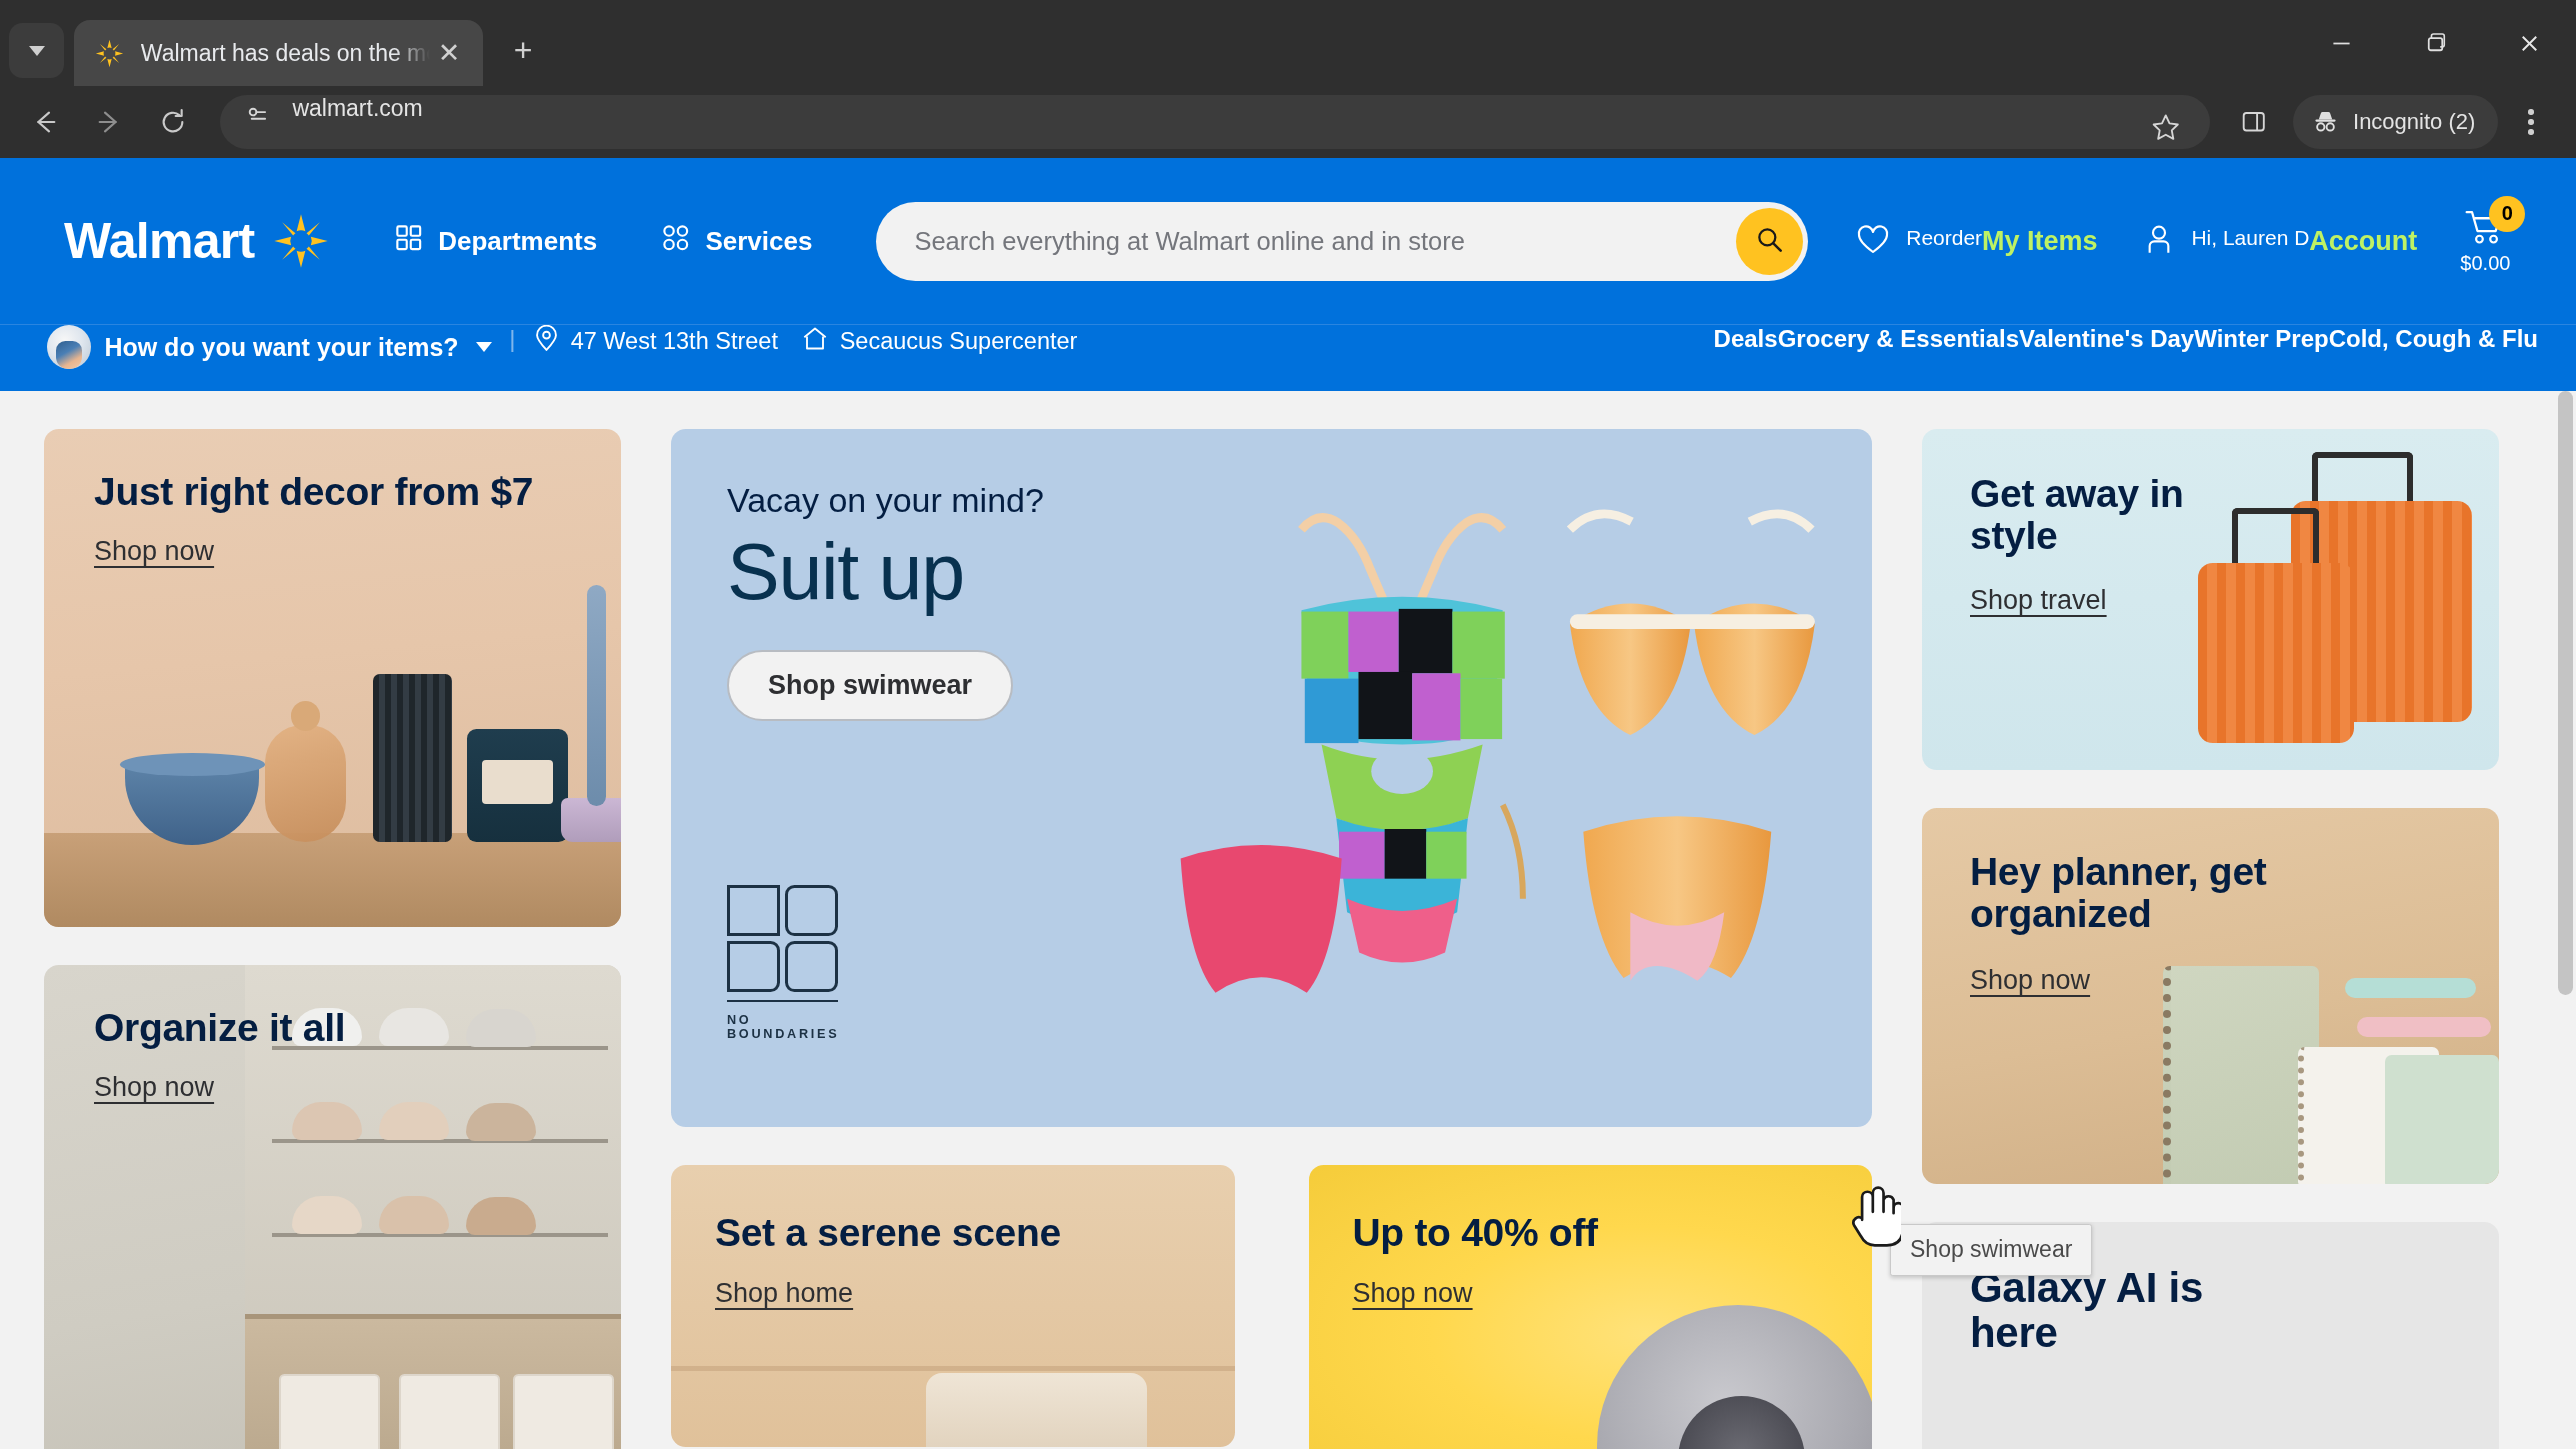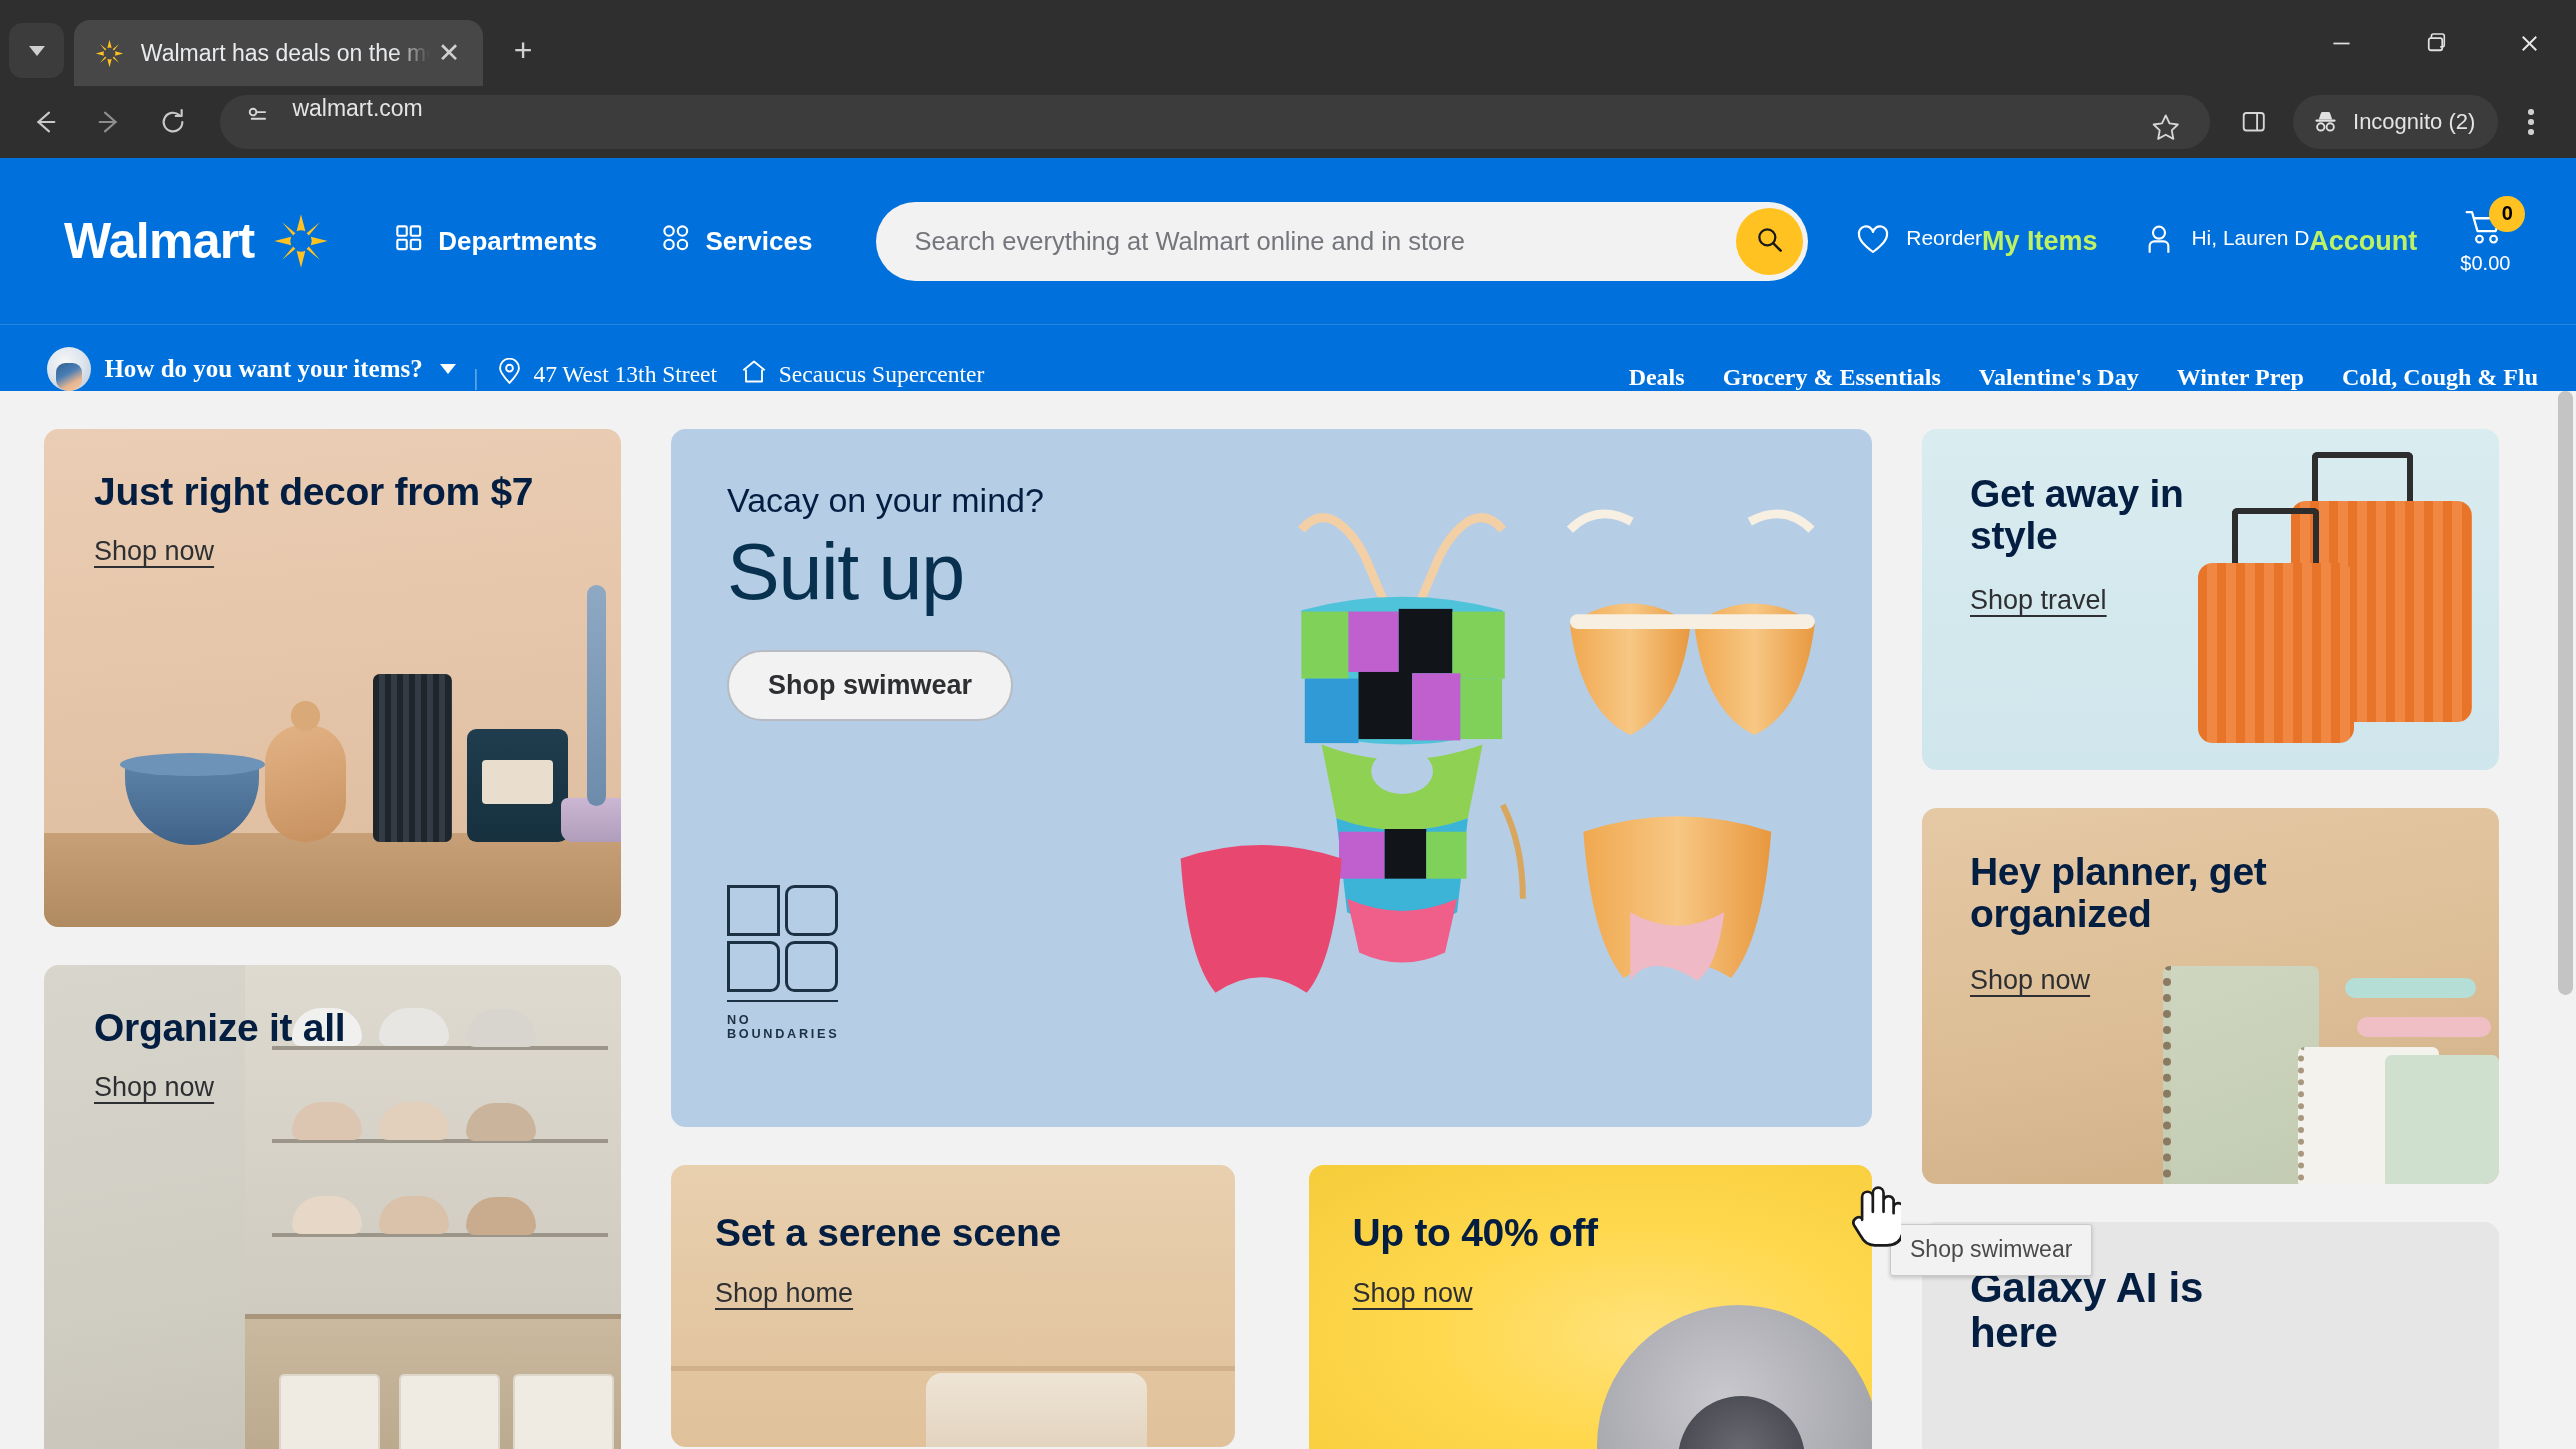--- a/index.html
+++ b/index.html
@@ -180,24 +180,23 @@
     width: 36px; height: 36px; border-radius: 18px;
     background: #ffc220; color: #000; font-size: 20px; font-weight: bold;
     display: flex; align-items: center; justify-content: center;
   }
   .cart-total { color: #fff; font-size: 20px; margin-top: 4px; }
 
   
   .wm-subnav {
     background: #0071dc;
     height: 67px;
-    display: flex; align-items: flex-end;
+    display: flex; align-items: flex-start;
     padding: 0 38px 0 47px;
     border-top: 0.7px solid #2a85e0;
-    font-family: Liberation Serif, serif;
   }
   .fulfil { display: flex; align-items: center; gap: 13.4px; flex: 0 0 auto; }
   .fulfil-avatar {
     width: 44px; height: 44px; border-radius: 22px;
     background: radial-gradient(circle at 40% 35%, #f7f7f7 0%, #dfe6ee 45%, #b8c6d4 100%);
     position: relative; overflow: hidden; flex: 0 0 auto;
   }
   .fulfil-avatar::after {
     content: ""; position: absolute; left: 9.4px; top: 16px;
     width: 25.5px; height: 28px; border-radius: 9.4px 9.4px 12px 12px;
@@ -208,21 +207,21 @@
     width: 0; height: 0;
     border-left: 8.7px solid transparent;
     border-right: 8.7px solid transparent;
     border-top: 10px solid #ffffff;
     margin-left: 4px;
   }
   .divider-v { color: #7fb6ec; font-size: 24px; margin: 0 17.4px; }
   .addr { display: flex; align-items: center; gap: 10.7px; color: #fff; font-size: 23.5px; white-space: nowrap; }
   .store { display: flex; align-items: center; gap: 10.7px; color: #fff; font-size: 23.5px; margin-left: 23px; white-space: nowrap; }
 
-  .cat-links { display: flex; align-items: center; gap: 38px; margin-left: auto; }
+  .cat-links { display: flex; align-items: center; margin-left: auto; }
   .cat-link { color: #fff; font-size: 24px; font-weight: bold; white-space: nowrap; }
 
   
   .page {
     background: #f2f2f2;
     width: 2576px;
     height: 1130px;
     position: relative;
     overflow: hidden;
   }

